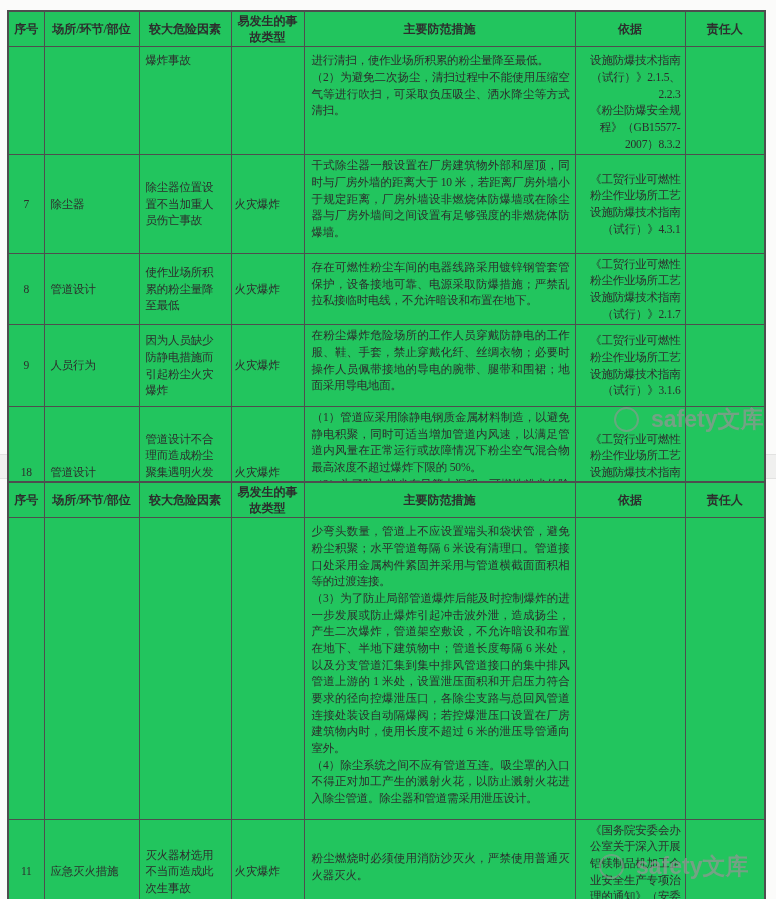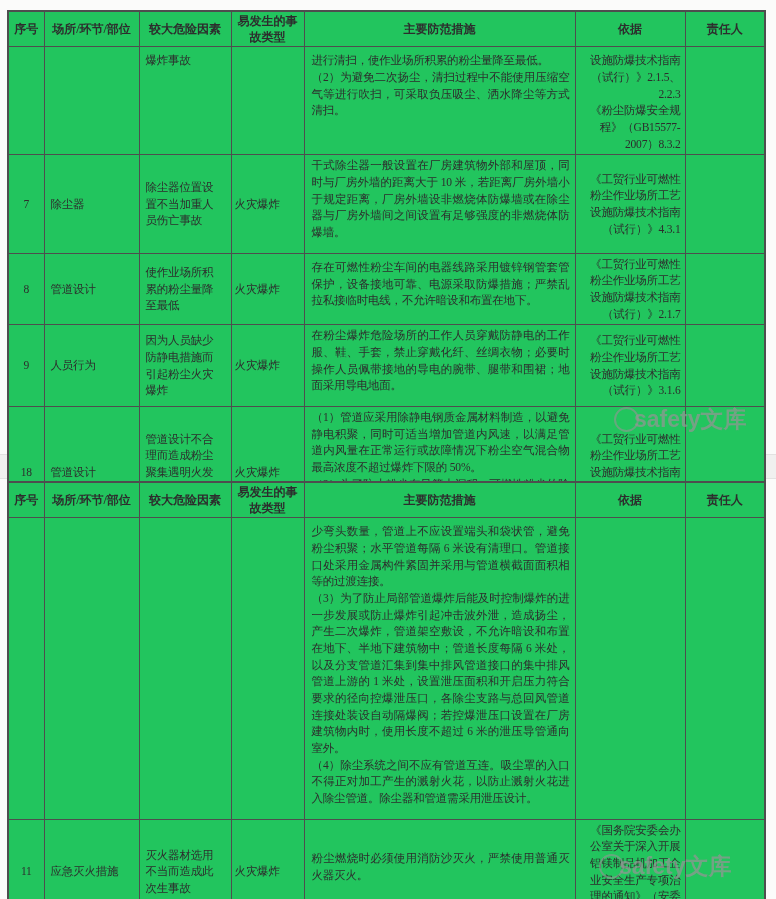--- a/index.html
+++ b/index.html
@@ -37,21 +37,21 @@
   .cell-measures{text-align:justify;white-space:pre-line;padding:2px 5px 12px 7px;}
   .cell-basis{white-space:pre-line;text-align:right;padding:2px 4px 2px 7px;}
   .col-no{width:36px;}
   .col-place{width:95px;}
   .col-risk{width:92px;}
   .col-accident{width:73px;}
   .col-measures{width:271px;}
   .col-basis{width:110px;}
   .col-owner{width:80px;}
   .watermark{
-    position:absolute;z-index:5;display:flex;align-items:center;gap:3px;
+    position:absolute;z-index:5;display:flex;align-items:center;gap:20px;
     color:rgba(148,148,148,0.72);
     font-family:"Liberation Sans","DejaVu Sans",sans-serif;
     font-size:23px;font-weight:bold;pointer-events:none;white-space:nowrap;
   }
   .watermark .logo{
     width:25px;height:25px;border:2px solid rgba(148,148,148,0.6);
     border-radius:50%;box-sizing:border-box;flex:0 0 auto;
     display:flex;align-items:center;justify-content:center;
     font-size:13px;font-weight:normal;margin-right:-8px;
   }

